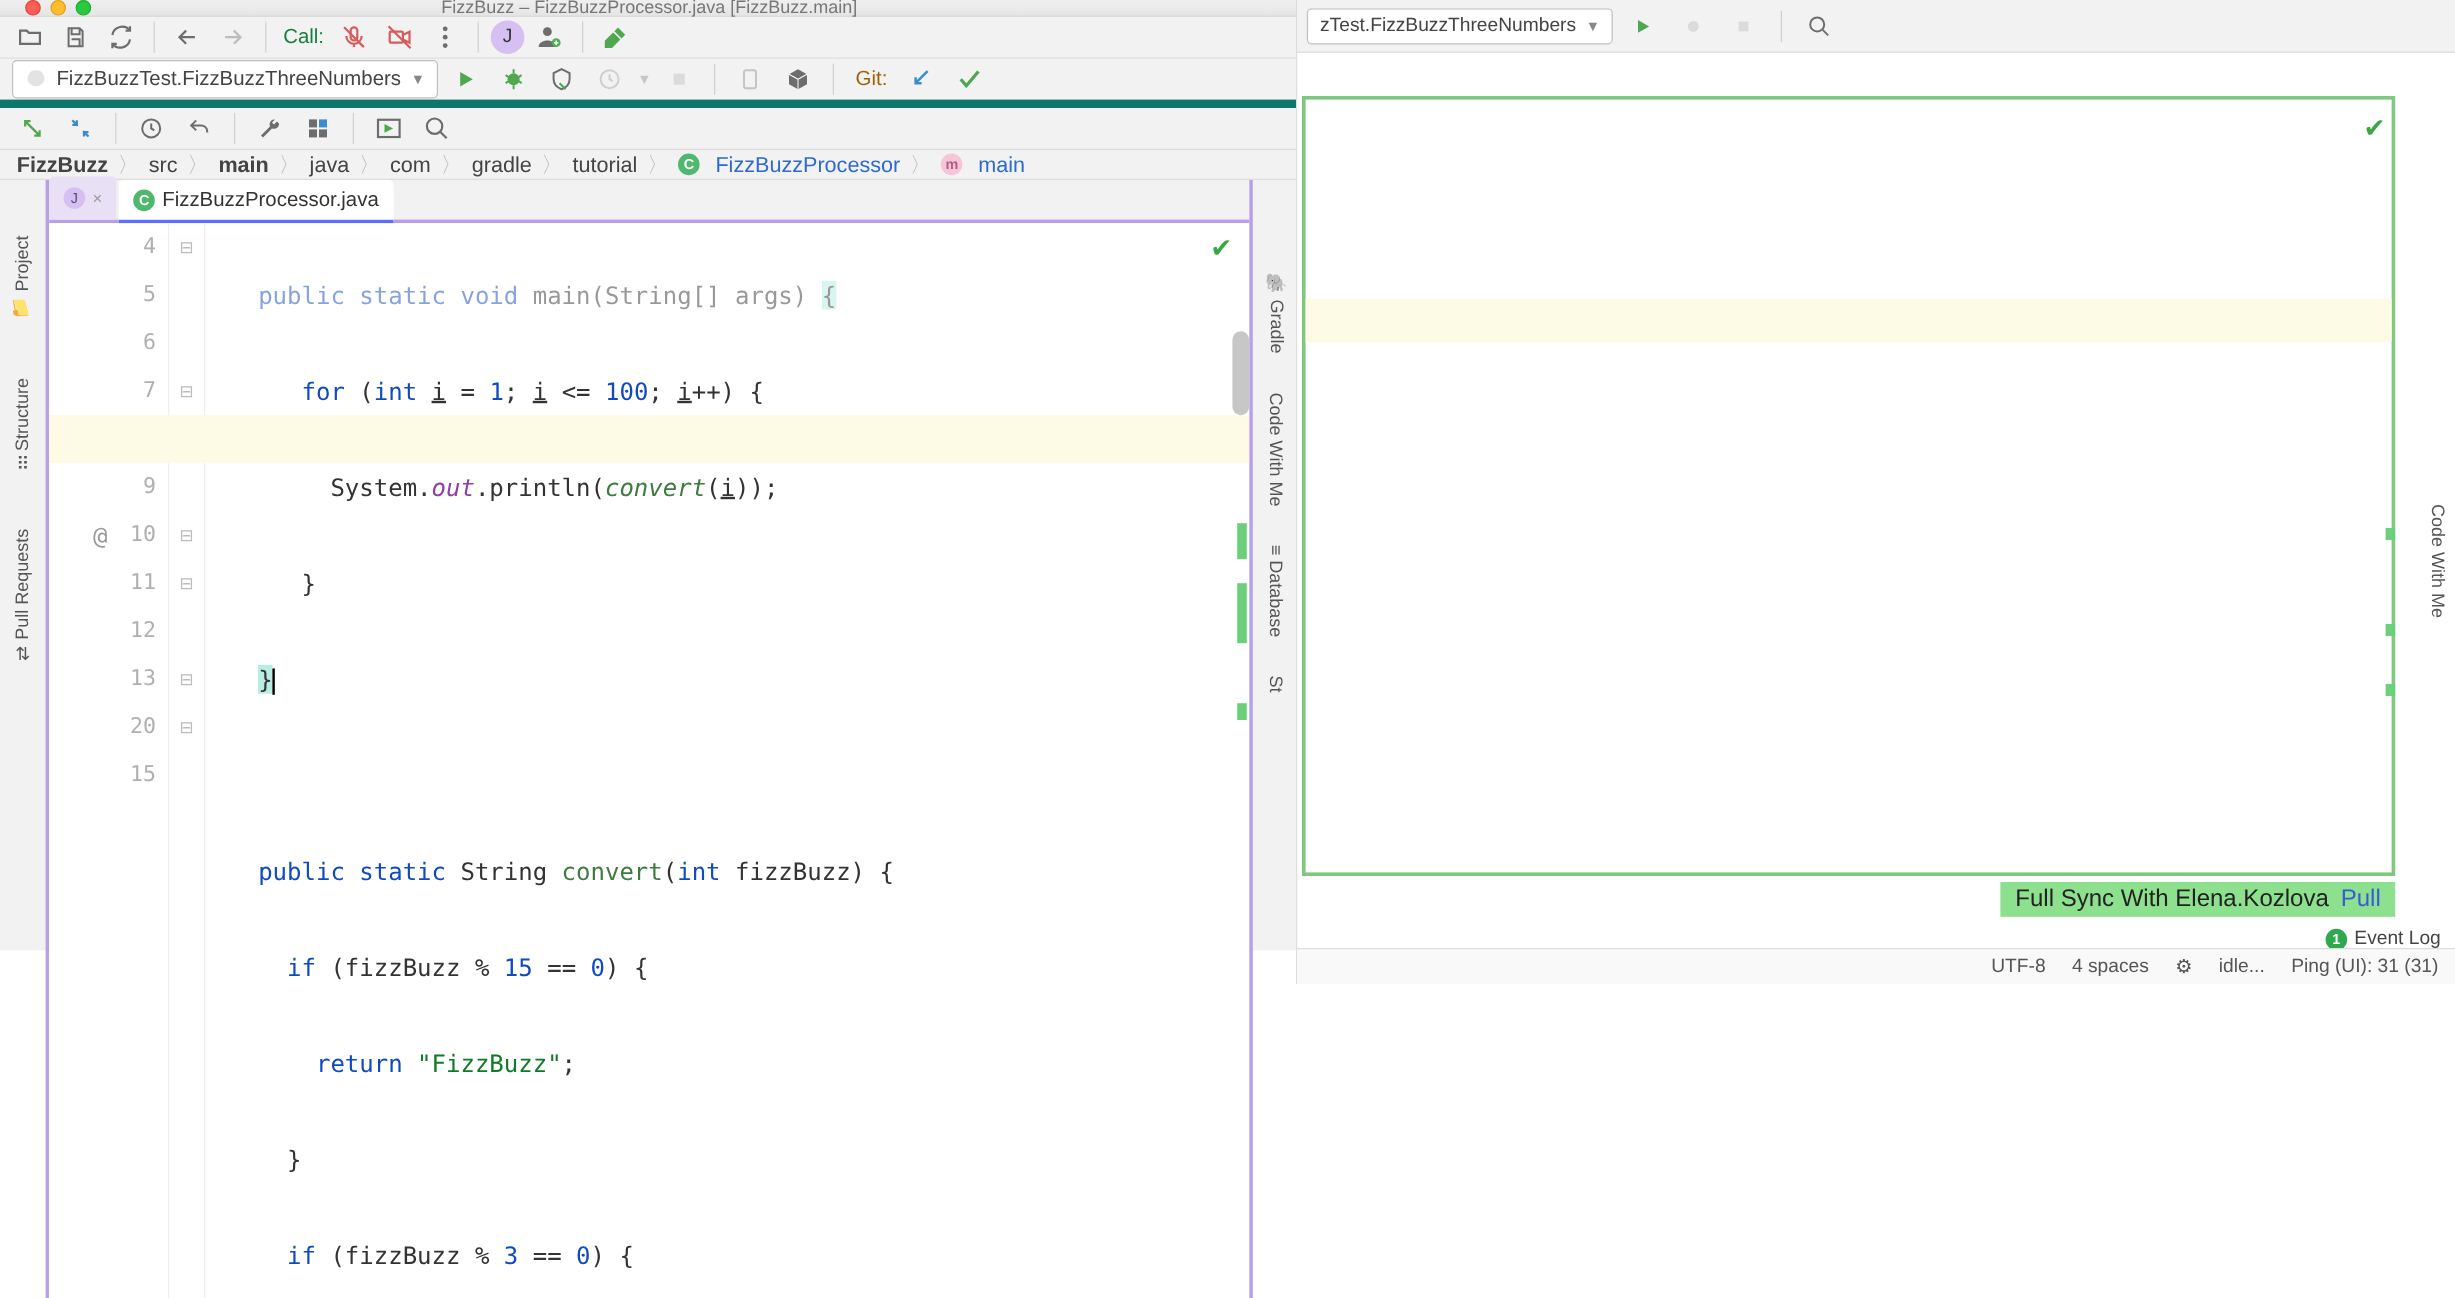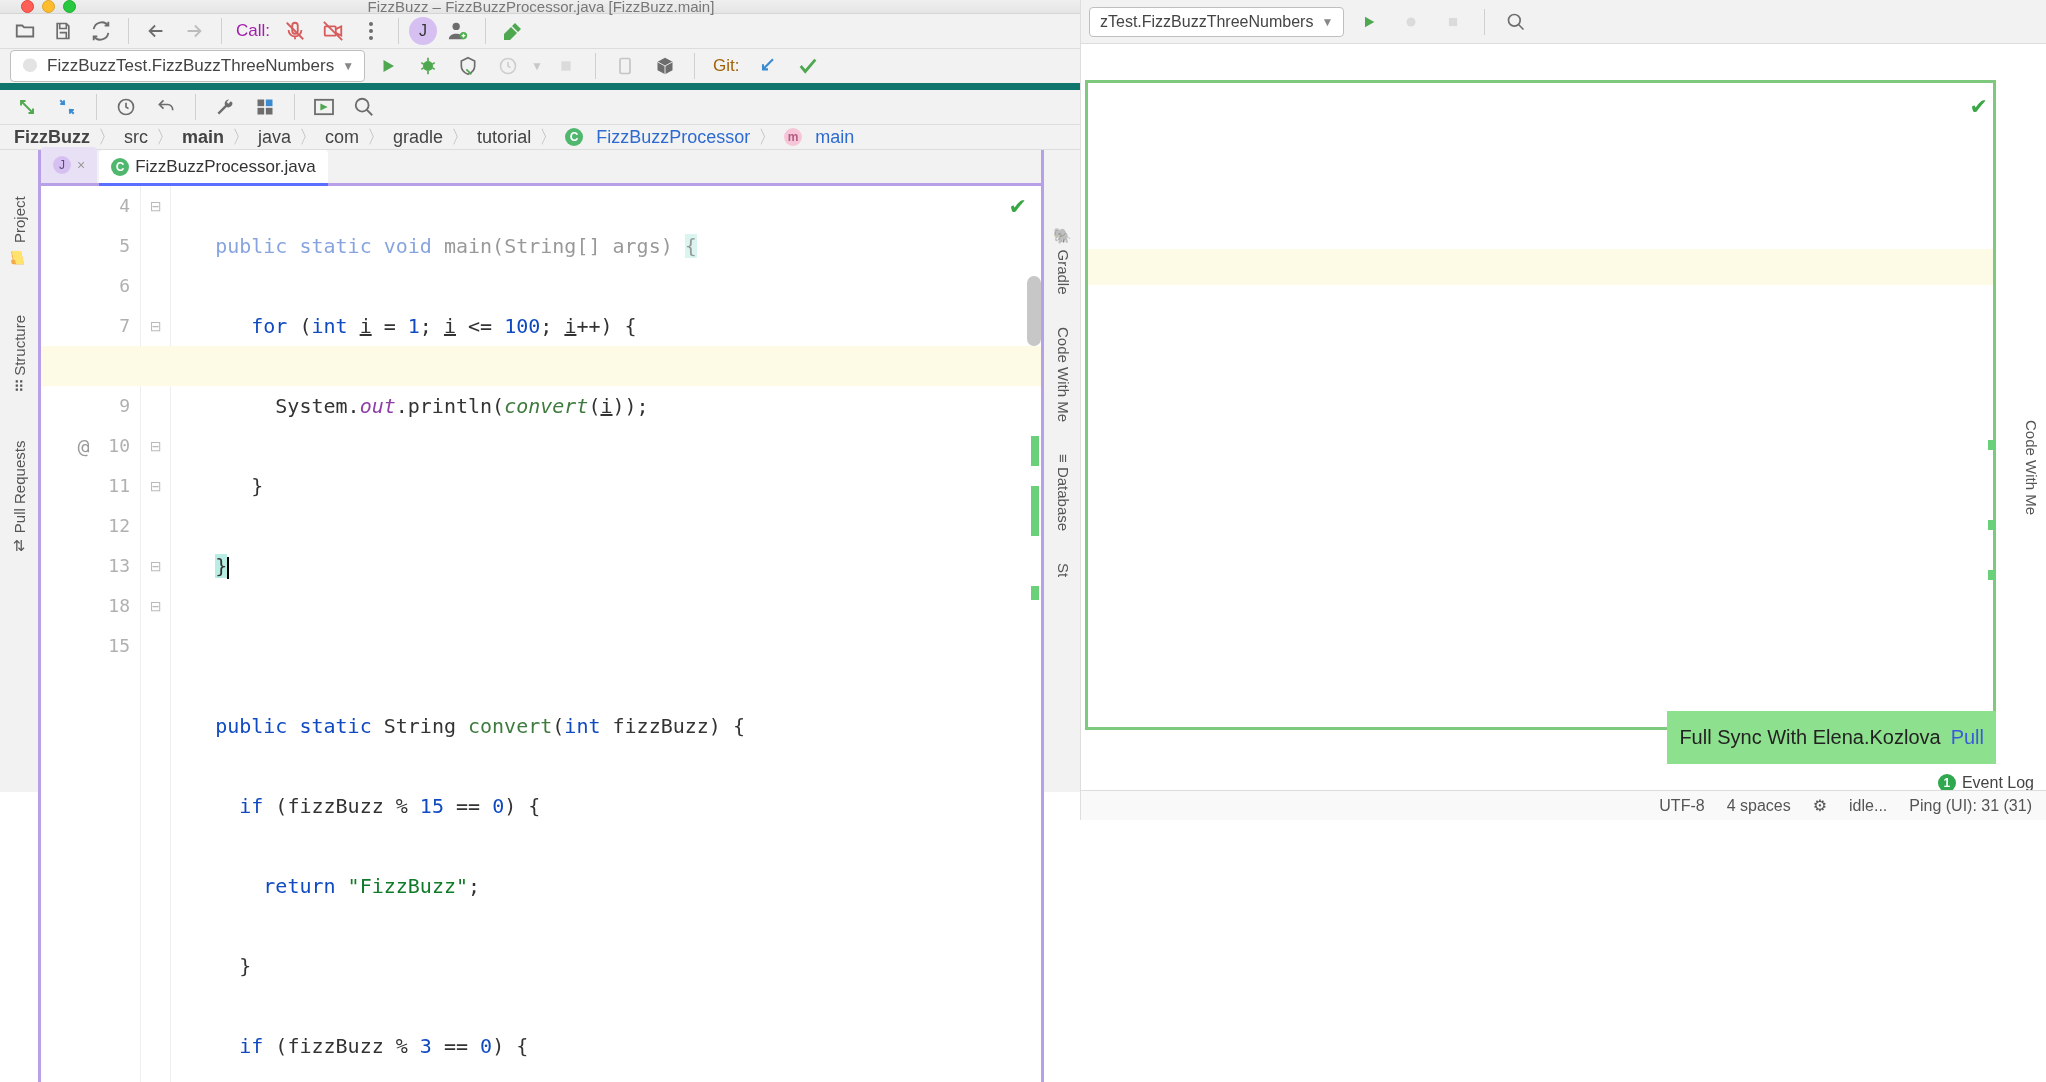--- a/index.html
+++ b/index.html
@@ -32,21 +32,21 @@
   .toolbar {
     height: 44px; display:flex; align-items:center; padding:0 8px;
     border-bottom:1px solid #dcdcdc; background:#f2f2f2; gap:4px;
   }
   .tool-icon {
     width:34px; height:34px; display:inline-flex; align-items:center; justify-content:center;
     border-radius:4px; font-size:20px; color:#6d6d6d;
   }
   .tool-icon svg { display:block; }
   .sep { width:1px; height:26px; background:#d0d0d0; margin:0 6px;}
-  .call-label{font-size:17px; color:#a21caf; margin:0 4px;}
+  .call-label{font-size:17px; color:#15803d; margin:0 4px;}
   .avatar-j { width:28px;height:28px;border-radius:50%;background:#d6c0f2;display:inline-flex;align-items:center;justify-content:center;font-size:16px;color:#333;font-weight:500;}
   .toolbar2 {
     height:44px; display:flex; align-items:center; padding:0 10px;
     border-bottom:7px solid #0f766e; background:#f2f2f2; gap:6px;
   }
   .run-config {
     height:32px; border:1px solid #bfbfbf; border-radius:4px; background:#fff;
     display:flex; align-items:center; padding:0 10px; gap:8px; font-size:17px; color:#444;
   }
   .config-icon{ width:18px;height:18px;opacity:.4;}
@@ -104,21 +104,21 @@
     border-left:1px solid #ddd;
   }
   .sec-toolbar{height:44px;border-bottom:1px solid #dcdcdc;background:#f2f2f2;display:flex;align-items:center;padding:0 8px;gap:8px;}
   .sec-config{height:30px;border:1px solid #bfbfbf;border-radius:4px;background:#fff;display:flex;align-items:center;padding:0 10px;gap:8px;font-size:16px;color:#444;}
   .sec-editor{position:absolute;left:4px;top:80px;right:50px;bottom:90px;border:3px solid #7ec97e;background:#fff;}
   .sec-hl{position:absolute;left:0;right:0;top:166px;height:36px;background:#fdfbe6;}
   .sec-check{position:absolute;right:58px;top:94px;color:#3aa745;font-size:22px;}
   .sec-right-vtab{position:absolute;right:6px;top:420px;writing-mode:vertical-rl;font-size:15px;color:#555;}
   .sec-marks{position:absolute;right:50px;top:80px;width:8px;bottom:90px;}
   .sec-mark{position:absolute;right:0;width:8px;background:#6bd07a;}
-  .sec-sync{position:absolute;right:50px;bottom:56px;background:#8de08d;color:#222;font-size:20px;padding:15px 12px;display:flex;align-items:center;gap:10px;}
+  .sec-sync{position:absolute;right:50px;bottom:56px;background:#8de08d;color:#222;font-size:20px;padding:3px 12px;display:flex;align-items:center;gap:10px;}
   .sec-sync .stop{color:#3a5bd8;}
   .sec-eventlog{position:absolute;right:12px;bottom:28px;font-size:16px;color:#444;display:flex;align-items:center;gap:6px;}
   .badge1{width:18px;height:18px;border-radius:50%;background:#2fa84f;color:#fff;font-size:12px;display:inline-flex;align-items:center;justify-content:center;font-weight:bold;}
   .sec-status{position:absolute;left:0;right:0;bottom:0;height:30px;border-top:1px solid #dcdcdc;background:#f9f9f9;display:flex;align-items:center;justify-content:flex-end;padding:0 14px;gap:22px;font-size:16px;color:#555;}
 </style>
 </head>
 <body>
 
 <div class="main-region">
 
@@ -373,21 +373,21 @@
         <div class="ln">4</div>
             <div class="ln">5</div>
             <div class="ln">6</div>
             <div class="ln">7</div>
             <div class="ln">8</div>
             <div class="ln">9</div>
         <div class="ln"><span class="at">@</span>&nbsp;10</div>
         <div class="ln">11</div>
             <div class="ln">12</div>
             <div class="ln">13</div>
-            <div class="ln">18</div>
+            <div class="ln">20</div>
             <div class="ln">15</div>
       </div>
       <div class="fold-col">
         <div class="fold-mark">⊟</div>
             <div class="fold-mark"></div>
             <div class="fold-mark"></div>
             <div class="fold-mark">⊟</div>
             <div class="fold-mark">⊟</div>
             <div class="fold-mark"></div>
             <div class="fold-mark">⊟</div>

